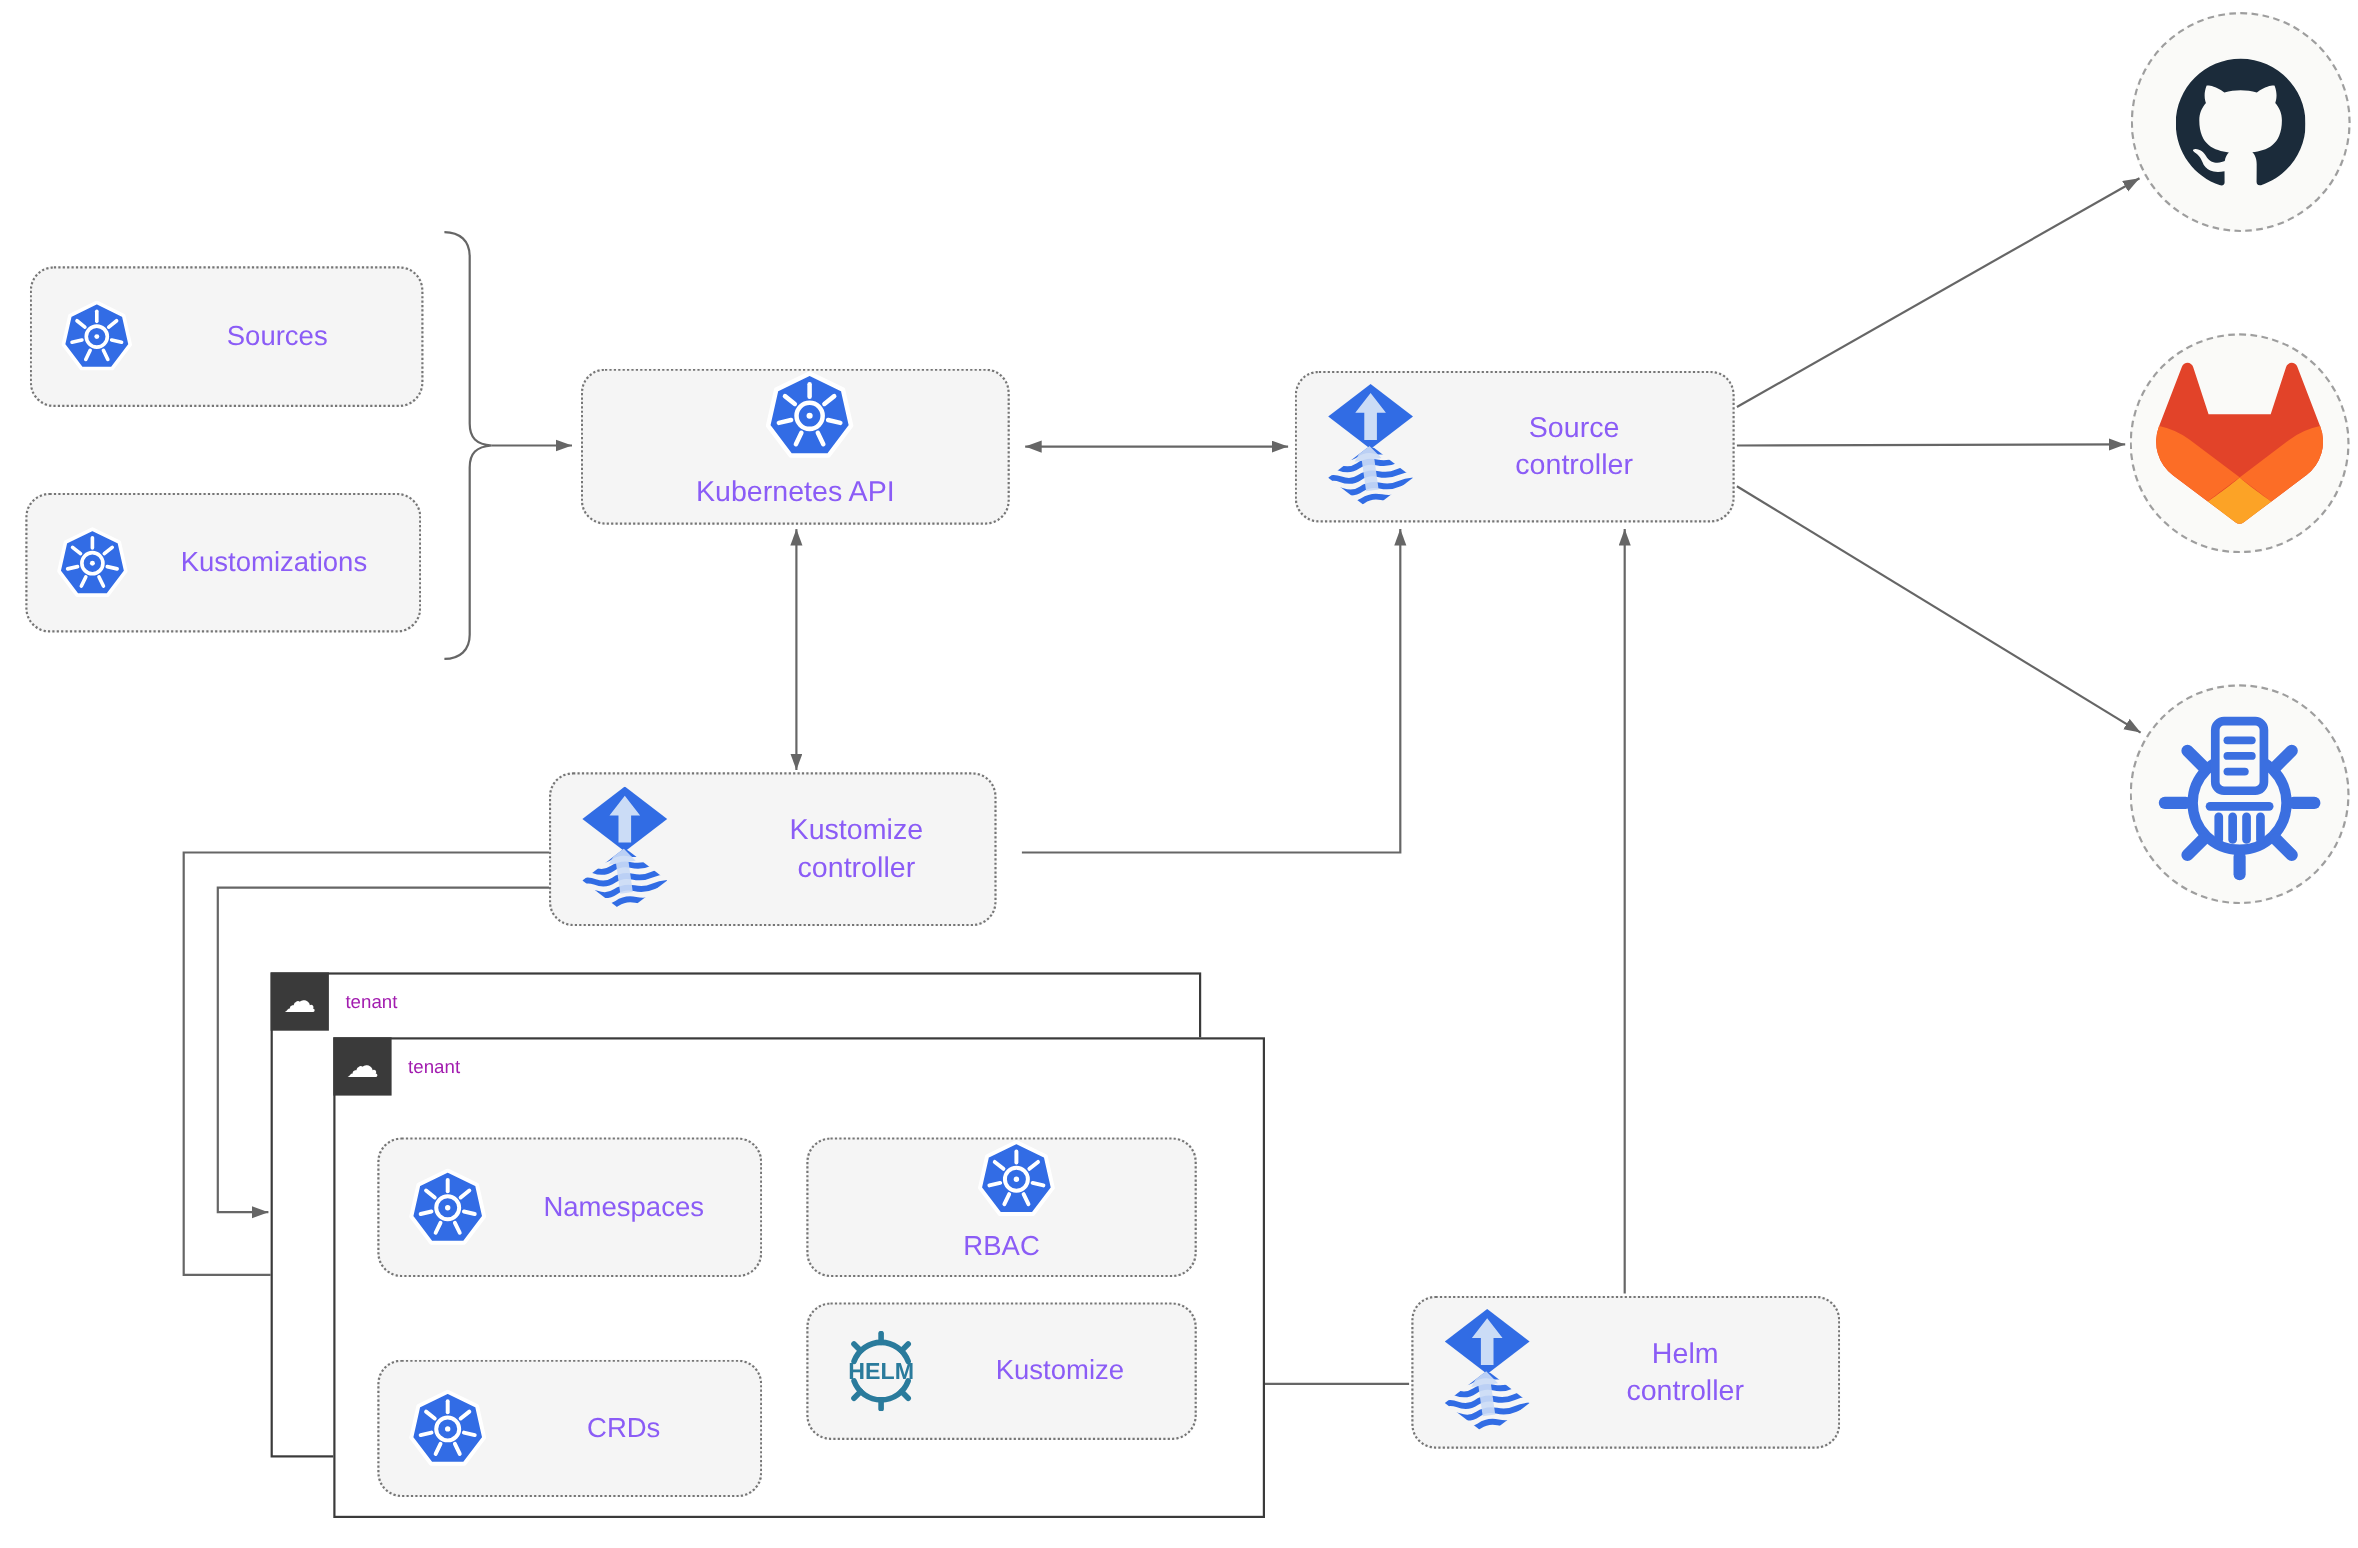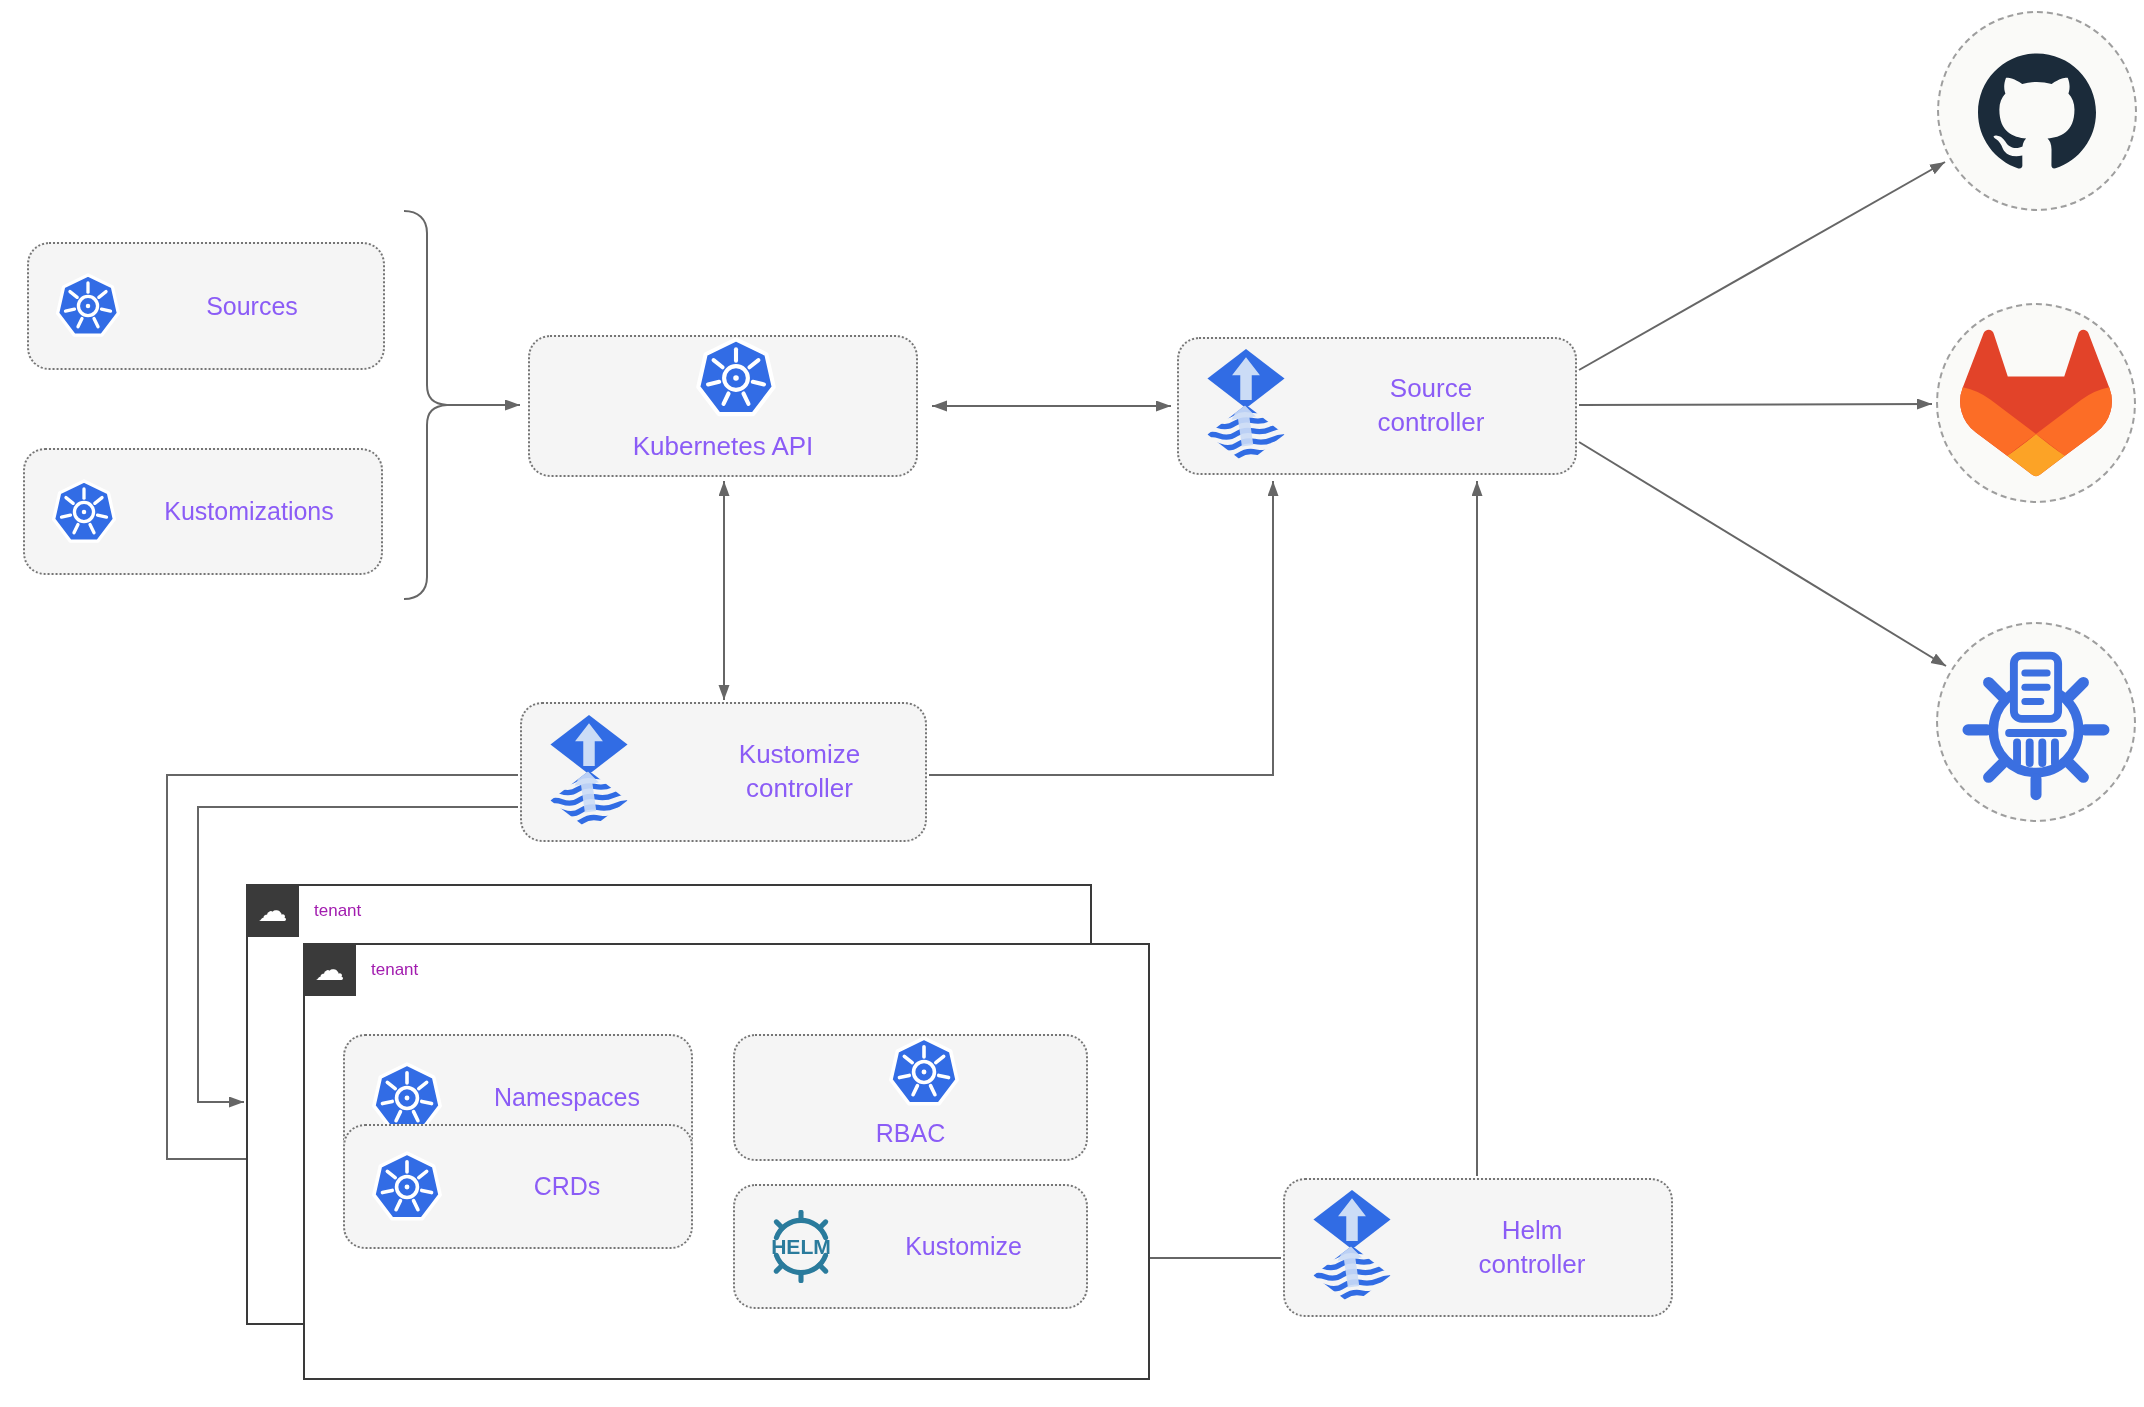--- a/index.html
+++ b/index.html
@@ -204,21 +204,21 @@
 
   <div class="node" style="left:1177px;top:337px;width:400px;height:138px;">
     <svg class="icon" width="82" height="115">
         <use href="#flux"></use>
       </svg>
     <div class="lblwrap">
         <span class="lbl big narrow">Source controller</span>
       </div>
   </div>
 
-  <div class="node" style="left:520px;top:702px;width:407px;height:140px;gap:44px;">
+  <div class="node" style="left:499px;top:702px;width:407px;height:140px;gap:44px;">
     <svg class="icon" width="82" height="115">
         <use href="#flux"></use>
       </svg>
     <div class="lblwrap">
         <span class="lbl big narrow">Kustomize controller</span>
       </div>
   </div>
 
   <div class="node" style="left:1283px;top:1178px;width:390px;height:139px;">
     <svg class="icon" width="82" height="115">
@@ -240,21 +240,21 @@
 
   <div class="node" style="left:733px;top:1034px;width:355px;height:127px;flex-direction:column;">
     <svg class="icon" width="72" height="72">
         <use href="#k8s"></use>
       </svg>
     <div class="lblwrap">
         <span class="lbl">RBAC</span>
       </div>
   </div>
 
-  <div class="node" style="left:343px;top:1124px;width:350px;height:125px;align-items:center;">
+  <div class="node" style="left:343px;top:1236px;width:350px;height:125px;align-items:center;">
     <svg class="icon" width="72" height="72">
         <use href="#k8s"></use>
       </svg>
     <div class="lblwrap">
         <span class="lbl">CRDs</span>
       </div>
   </div>
 
   <div class="node" style="left:733px;top:1184px;width:355px;height:125px;">
     <svg class="icon" width="80" height="73">

